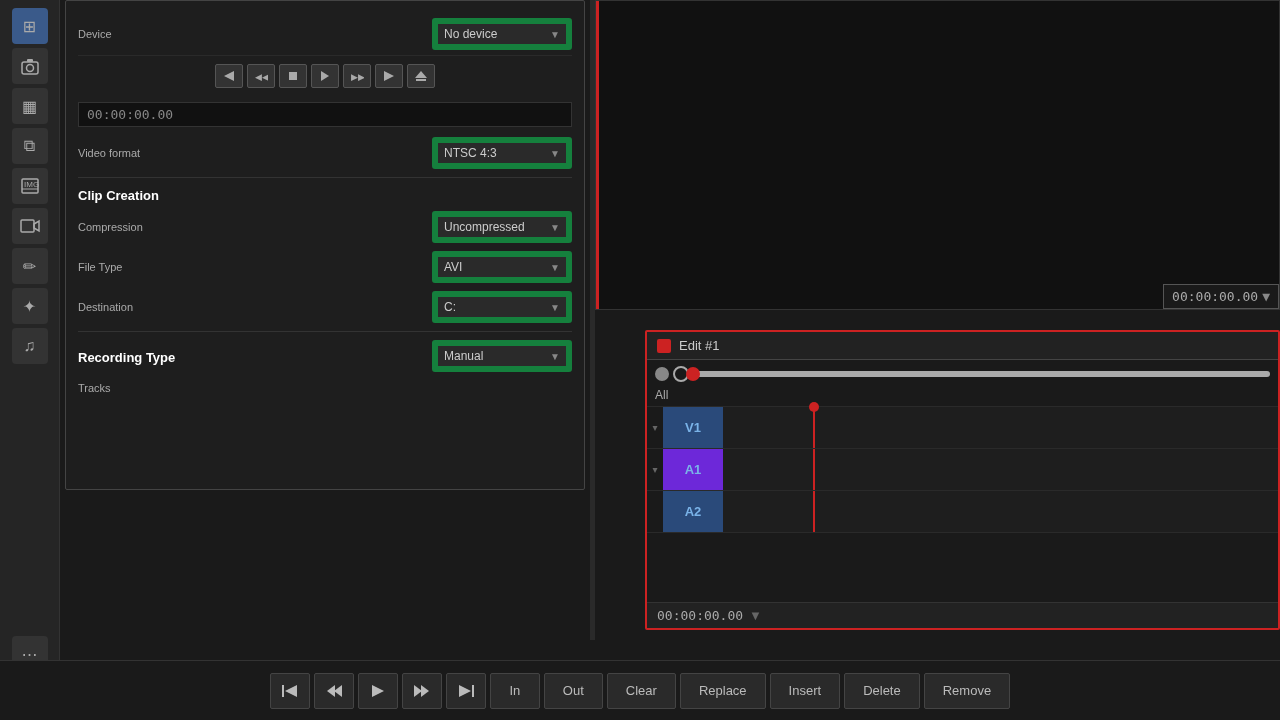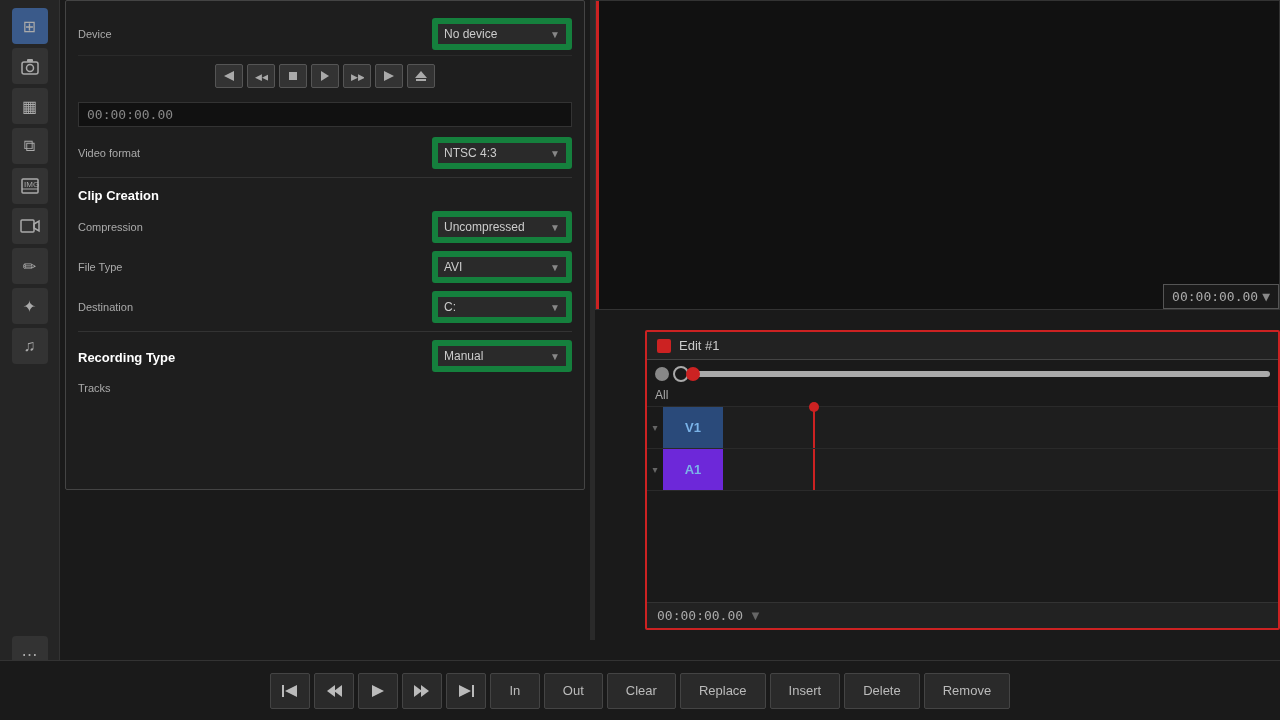--- a/index.html
+++ b/index.html
@@ -550,20 +550,27 @@
   </div>
 
   <div class="track-row">
     <span class="track-expand">▾</span>
     <div class="track-label a1">A1</div>
     <div class="track-content">
       <div class="playhead"></div>
     </div>
   </div>
 
+  <div class="track-row">
+    <span class="track-expand"></span>
+    <div class="track-label a2">A2</div>
+    <div class="track-content">
+      <div class="playhead"></div>
+    </div>
+  </div>
 
   <div class="edit-timecode-bar">
     <span class="edit-timecode">00:00:00.00</span>
     <span class="edit-timecode-arrow">▼</span>
   </div>
 </div>
 
 <div id="bottom-toolbar">
   <button class="toolbar-btn icon-btn">
     <svg width="18" height="16" viewBox="0 0 18 16">

